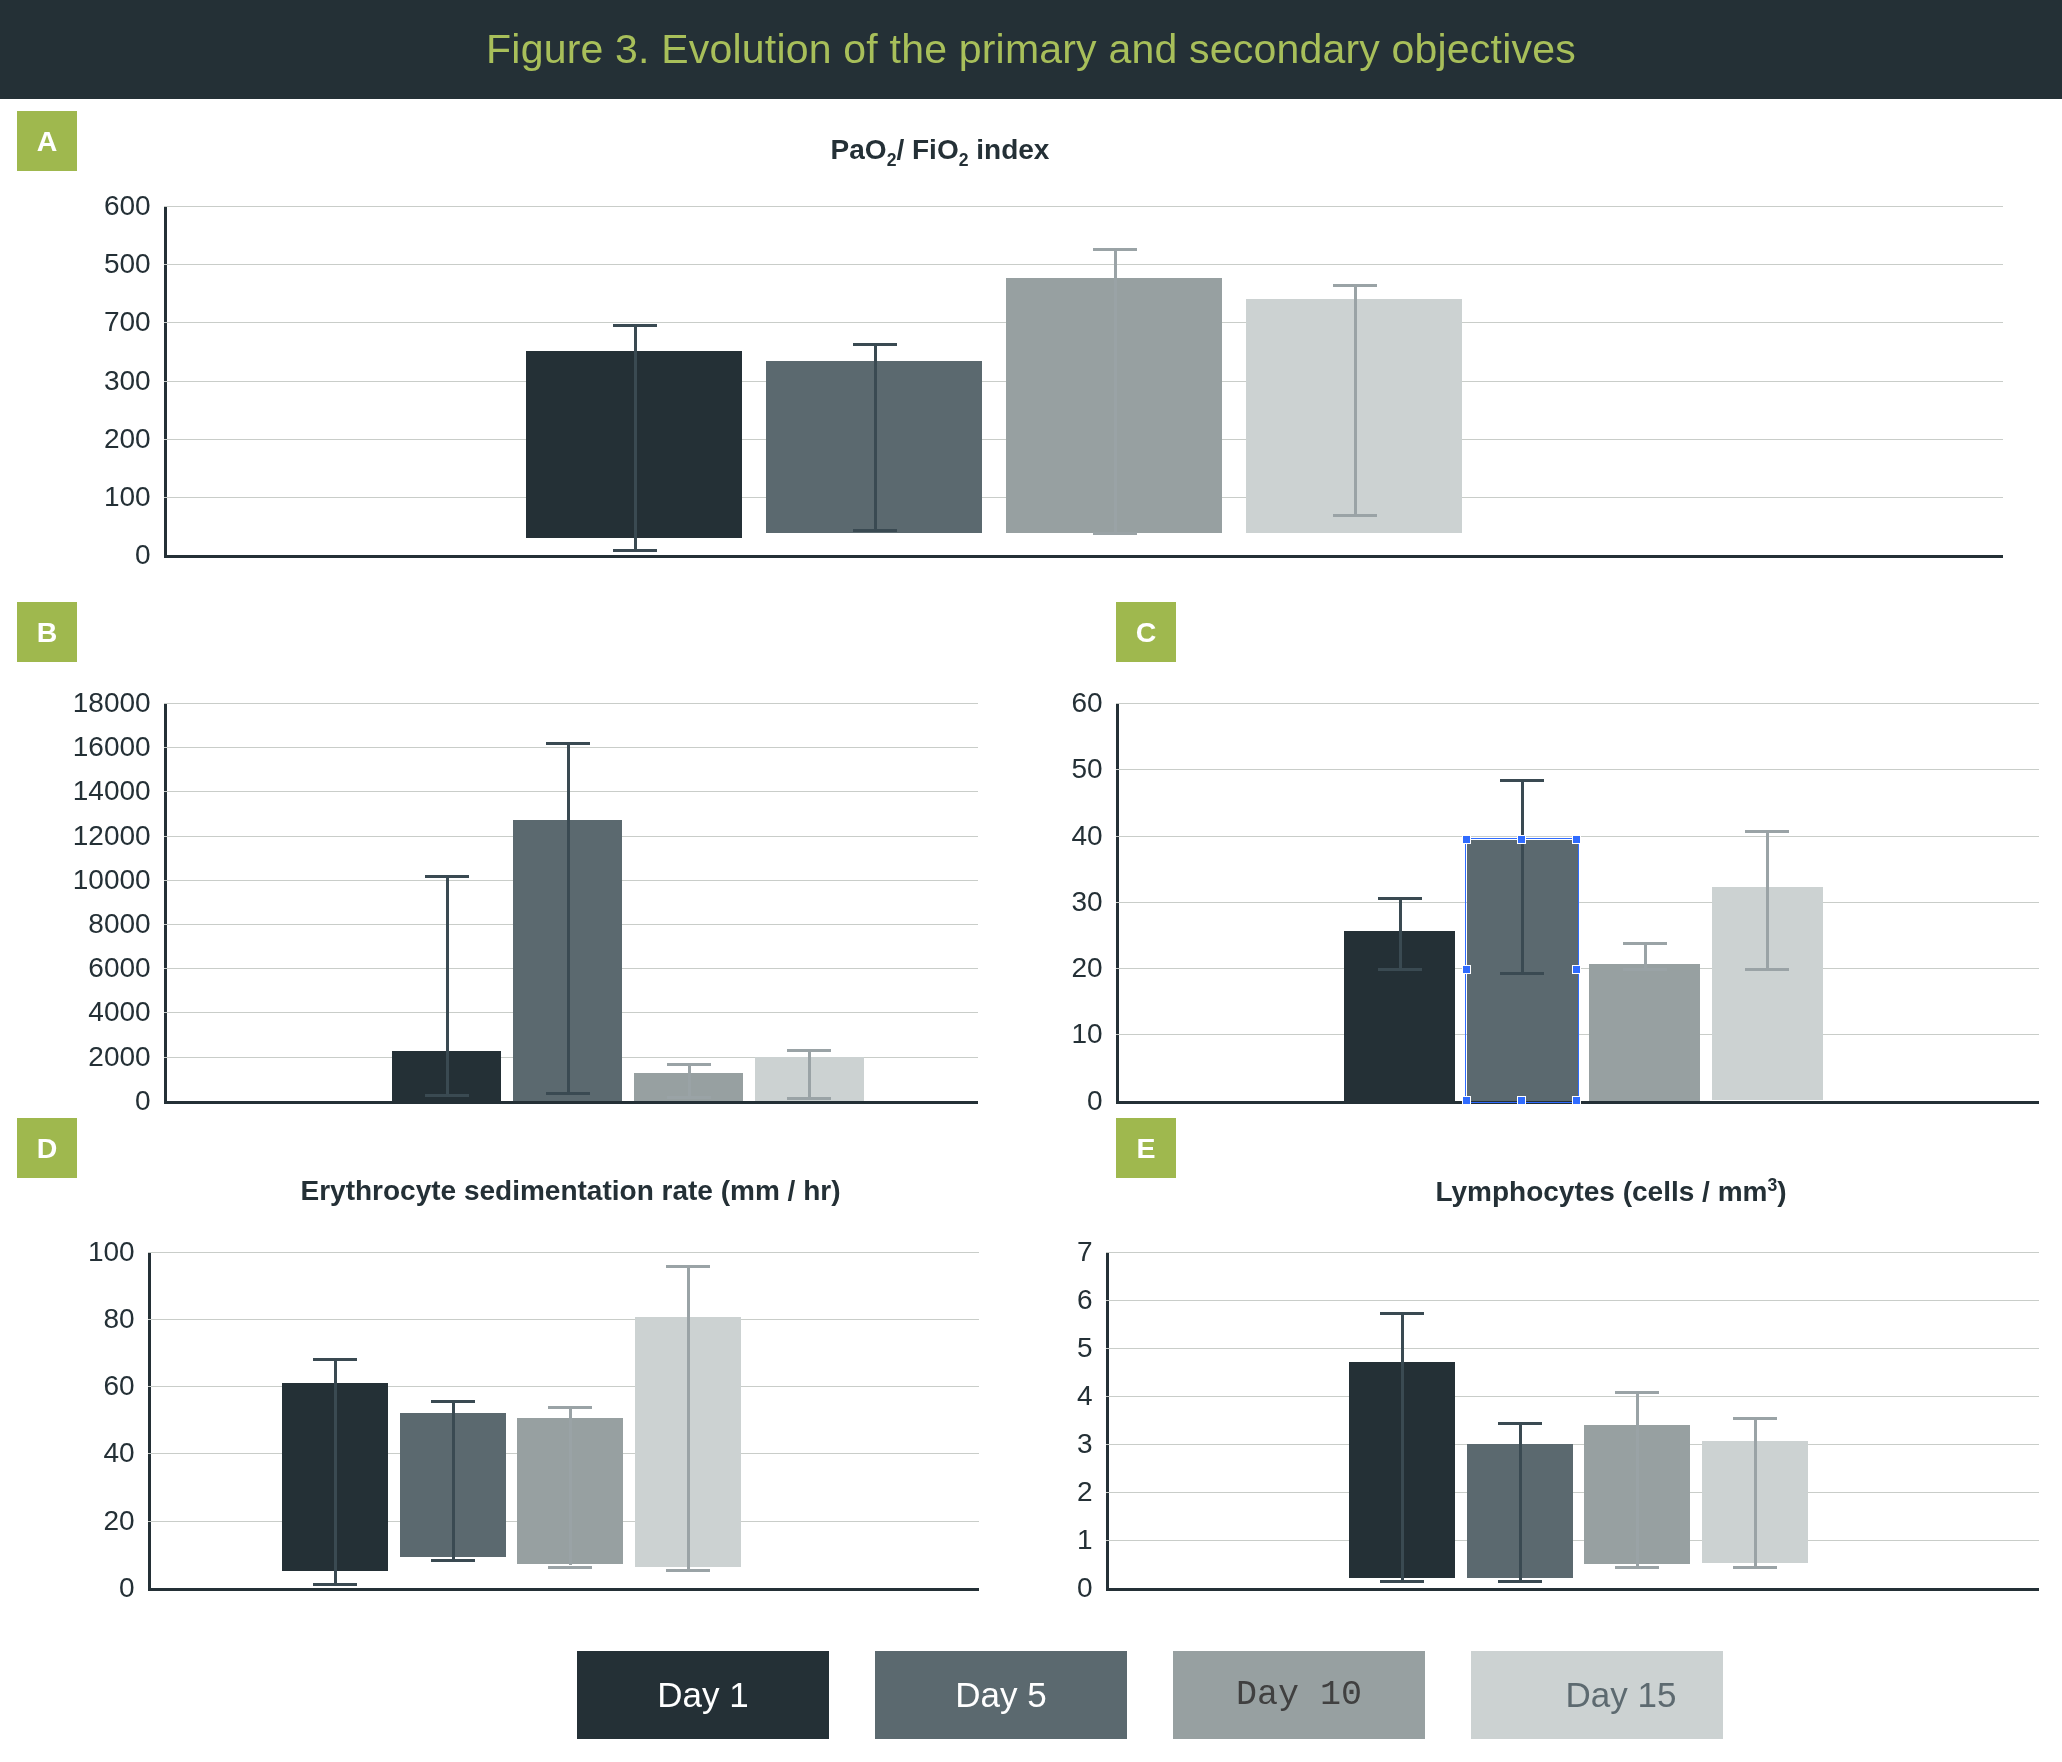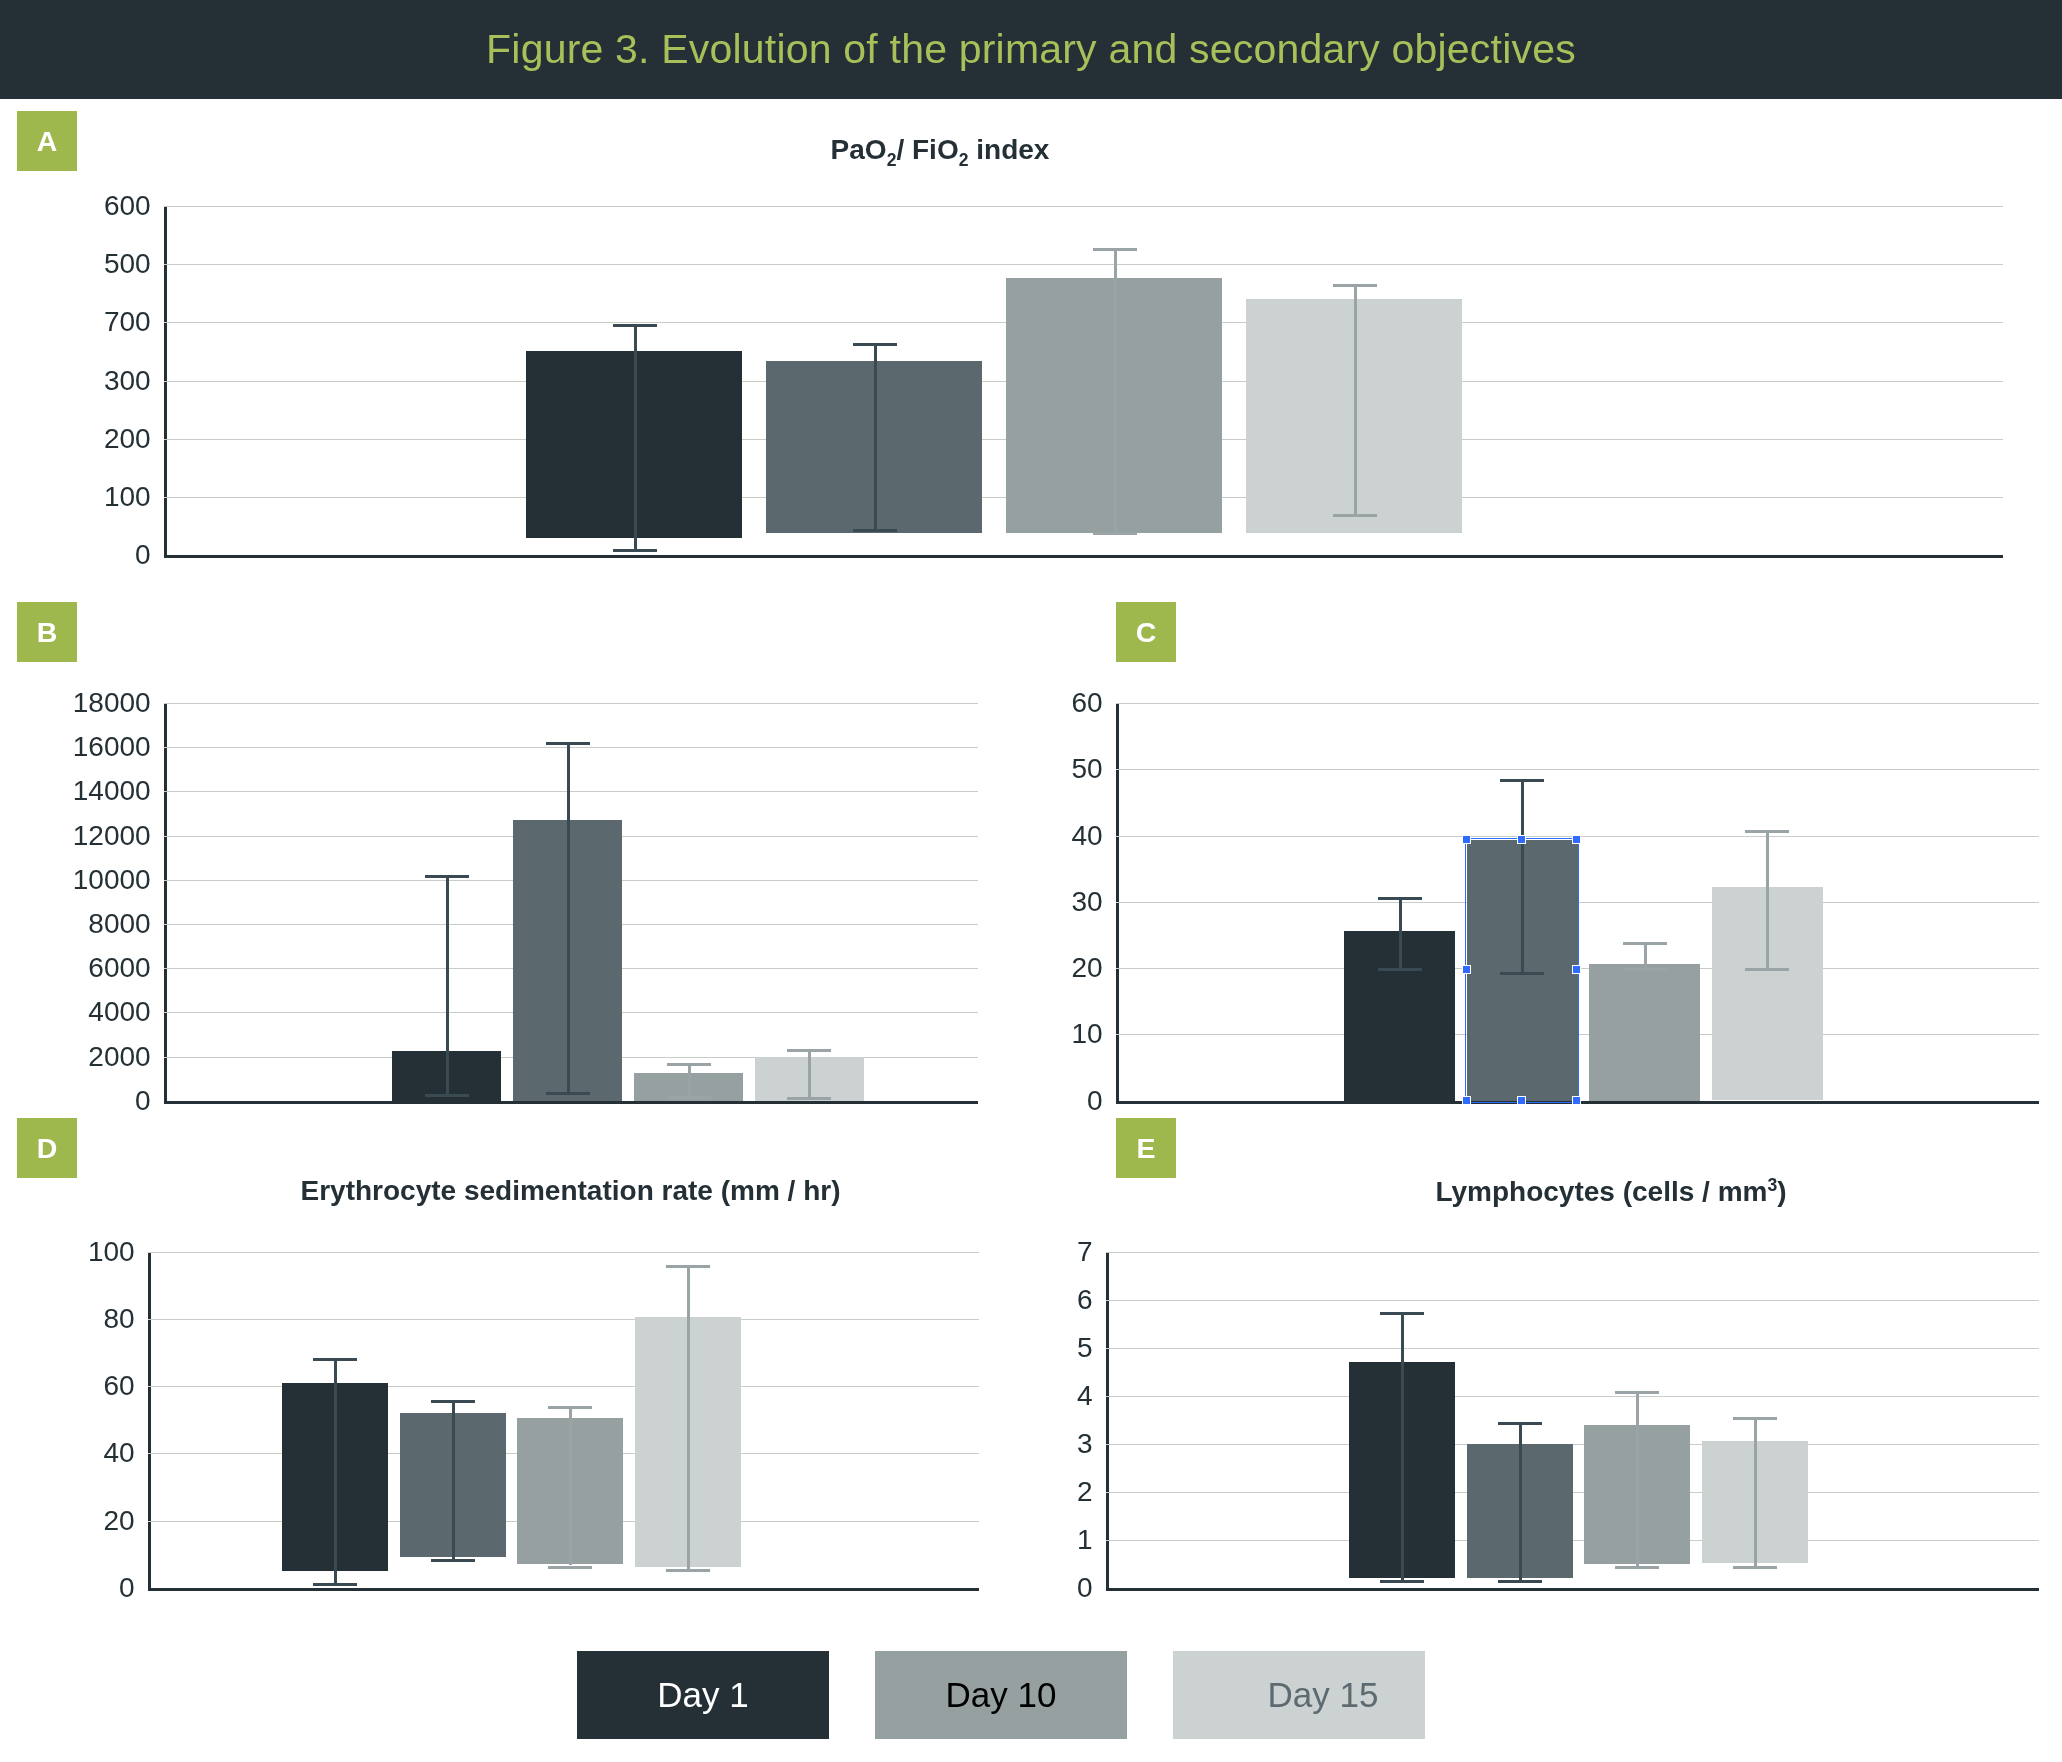--- a/index.html
+++ b/index.html
@@ -361,21 +361,24 @@
         <div class="whisker-v light" style="left: 648px; top: 165px; height: 149px;"></div>
         <div class="whisker-cap light" style="left: 627px; top: 165px; width: 44px;"></div>
         <div class="whisker-cap light" style="left: 627px; top: 314px; width: 44px;"></div>
       </div>
   </div>
 
   <div id="legend">
     <div class="legend-item" style="background: rgb(36, 48, 54);">
       <span>Day 1</span>
     </div>
-    <div class="legend-item" style="background: rgb(151, 160, 161); color: #000000;">
+    <div class="legend-item" style="background: rgb(91, 105, 111);">
+      <span>Day 5</span>
+    </div>
+    <div class="legend-item" style="background: rgb(151, 160, 161); color: #404040; font-family: Liberation Mono, monospace;">
       <span>Day 10</span>
     </div>
     <div class="legend-item" style="background: rgb(204, 210, 210); color: rgb(93, 106, 112); padding-left: 48px;">
       <span>Day 15</span>
     </div>
   </div>
 
 </div>
 
 

